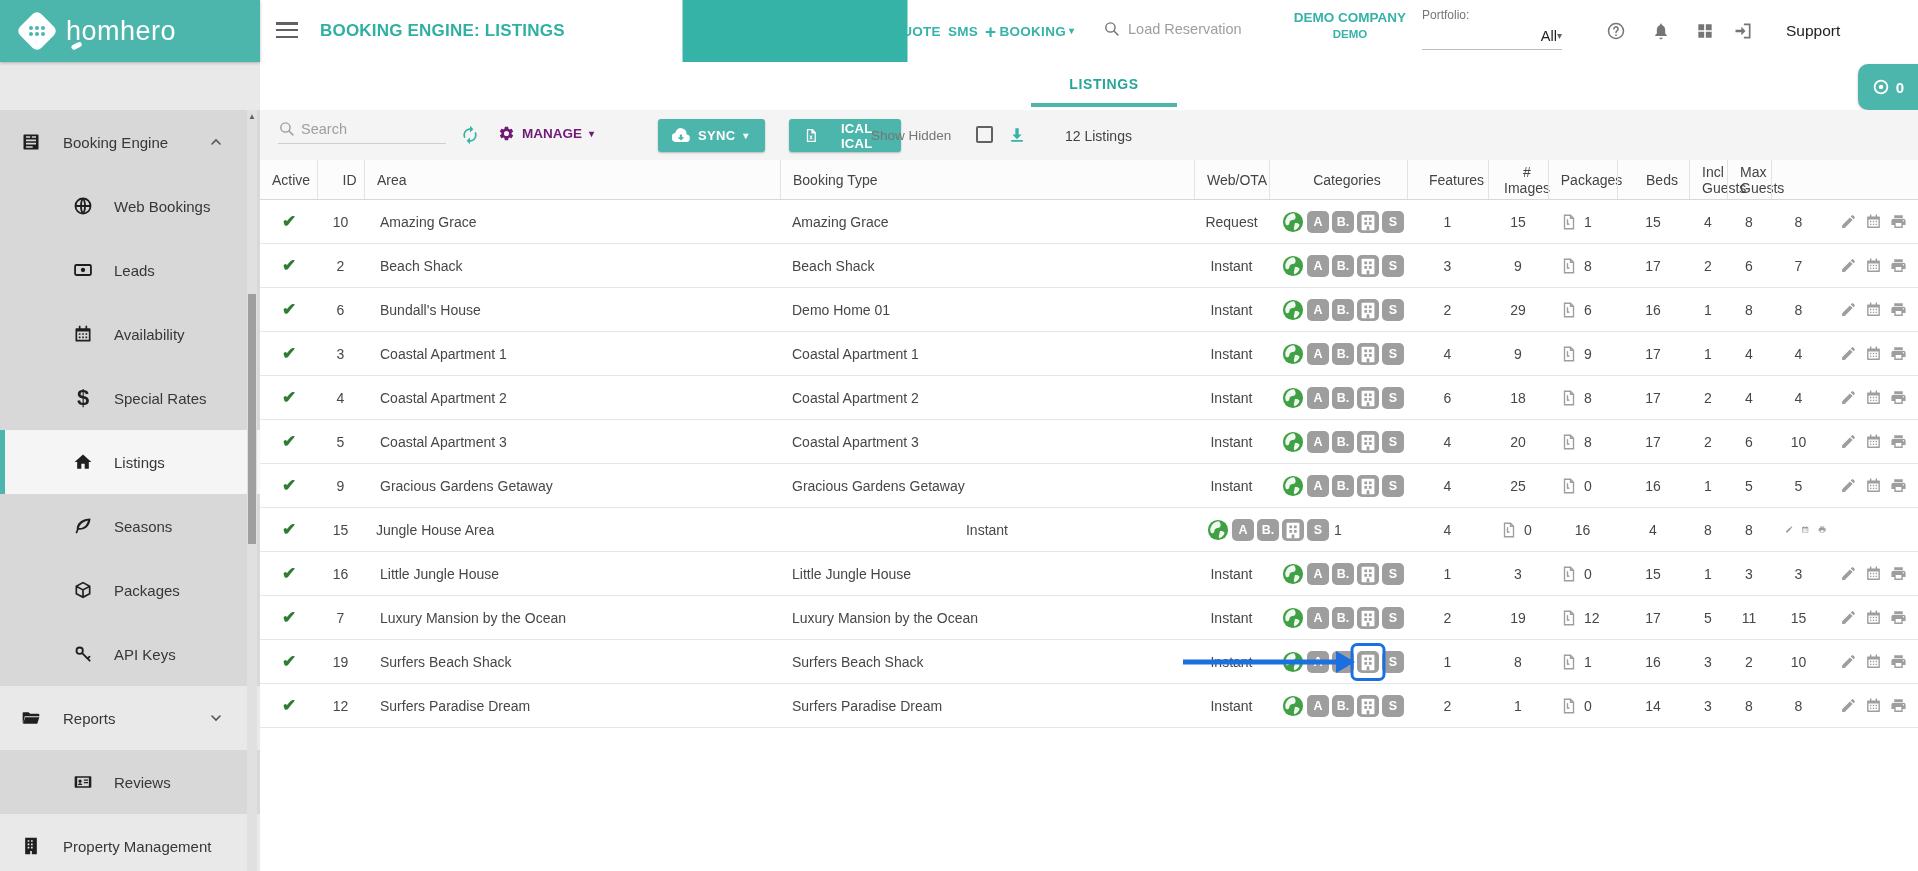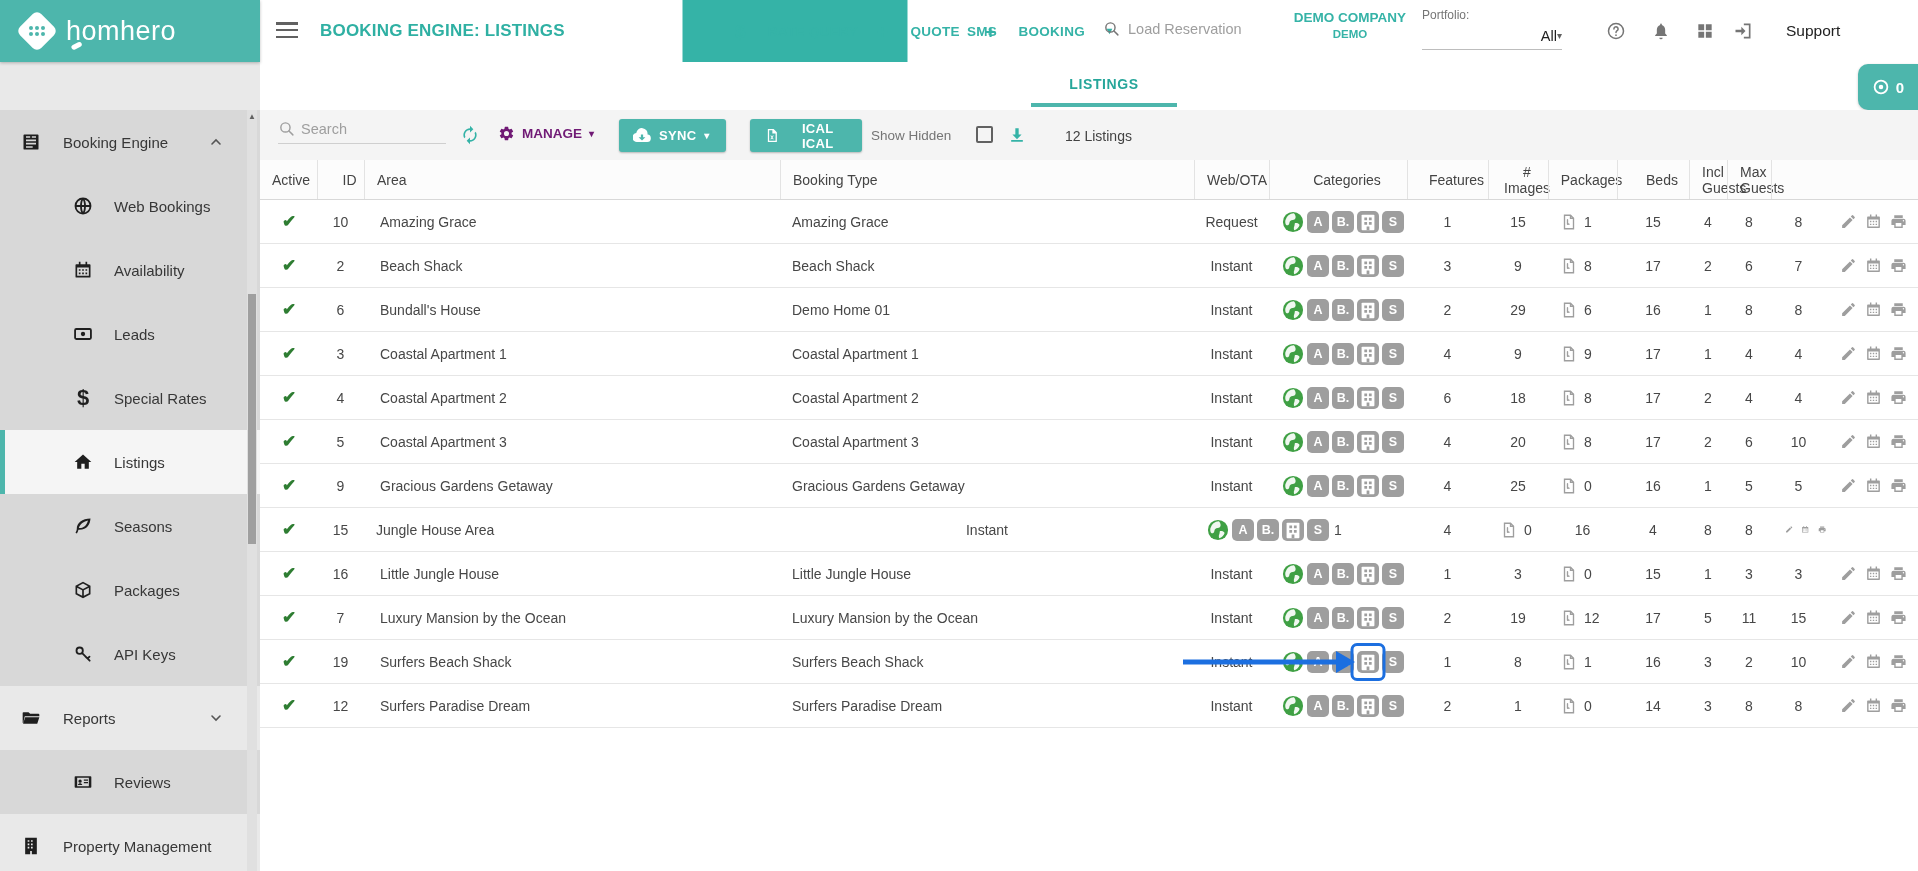--- a/index.html
+++ b/index.html
@@ -36,21 +36,21 @@
   .txtico { font-weight:bold; font-size:19px; line-height:1; }
   .side-scroll { position:absolute; right:3px; top:110px; width:10px; height:761px; background:#e0e0e0; }
   .side-scroll .sthumb { position:absolute; left:1px; top:184px; width:8px; height:250px; background:#9f9f9f; }
   .side-scroll .sarrow { position:absolute; left:0; top:2px; width:10px; text-align:center; font-size:8px; color:#616161; }
 
   
   .topbar { position:absolute; left:260px; top:0; width:1658px; height:62px; background:#fff; }
   .hamburger { position:absolute; left:16px; top:22px; width:24px; height:18px; cursor:pointer; }
   .hamburger i { display:block; width:22px; height:2.6px; background:#616161; margin-bottom:4.2px; }
   .page-title { position:absolute; left:60px; top:21px; font-size:17px; font-weight:bold; color:#2fb0a3; letter-spacing:.2px; }
-  .topmenu-item { position:absolute; top:0; height:62px; display:flex; align-items:center; gap:22px;
+  .topmenu-item { position:absolute; top:0; height:62px; display:flex; align-items:center; gap:3px;
     color:#35b3a7; font-weight:bold; font-size:13.5px; letter-spacing:.3px; cursor:pointer; }
   .topmenu-item svg, .topmenu-item .txtico { color:#35b3a7; }
   .caret { font-size:10px; line-height:1; }
   .load-res { position:absolute; left:843px; top:20px; display:flex; align-items:center; gap:8px; color:#757575; }
   .load-res input { border:0; outline:none; font-size:14.5px; color:#555; width:130px; background:transparent; font-family:inherit; }
   .load-res input::placeholder { color:#9e9e9e; }
   .company { position:absolute; left:1020px; top:10px; width:140px; text-align:center; color:#35b3a7; font-weight:bold; cursor:pointer; }
   .company .l1 { font-size:13.5px; }
   .company .l2 { font-size:11.5px; margin-top:3px; }
   .portfolio { position:absolute; left:1162px; top:8px; width:140px; cursor:pointer; }
@@ -74,21 +74,21 @@
   .toolbar { position:absolute; left:260px; top:110px; width:1658px; height:50px; background:#f4f4f4; }
   .tsearch { position:absolute; left:18px; top:10px; width:168px; display:flex; align-items:center; gap:6px;
     border-bottom:1px solid #cfcfcf; padding-bottom:6px; color:#9e9e9e; }
   .tsearch input { border:0; outline:none; background:transparent; font-size:14.5px; width:130px; color:#555; font-family:inherit; }
   .tsearch input::placeholder { color:#9e9e9e; }
   .trefresh { position:absolute; left:200px; top:15px; width:20px; height:20px; color:#35b3a7; cursor:pointer; }
   .tmanage { position:absolute; left:238px; top:15px; display:flex; align-items:center; gap:7px;
     color:#701a75; font-weight:bold; font-size:13.5px; cursor:pointer; }
   .btn { position:absolute; top:9px; height:33px; background:#4db6ac; border:0; border-radius:3px;
     color:#fff; font-weight:bold; font-size:13px; letter-spacing:.3px; display:flex; align-items:center;
-    gap:8px; padding:0 14px; cursor:pointer; box-shadow:0 1px 2px rgba(0,0,0,.25); font-family:inherit; }
+    gap:8px; padding:0 14px; cursor:pointer; box-shadow:0 1px 2px rgba(0,0,0,.25); font-family:inherit;margin-left:39px; }
   .btn-sync { left:359px; width:107px; }
   .btn-ical { left:490px; width:112px; }
   .show-hidden { position:absolute; left:611px; top:18px; font-size:13.5px; color:#757575; }
   .tcheckbox { position:absolute; left:716px; top:16px; width:17px; height:17px; border:2px solid #616161; border-radius:2px; cursor:pointer; }
   .tdownload { position:absolute; left:747px; top:15px; width:20px; height:20px; color:#35b3a7; cursor:pointer; }
   .tcount { position:absolute; left:805px; top:18px; font-size:14px; color:#424242; }
 
   
   .grid-cols { display:grid; grid-template-columns:57px 47px 416px 414px 75px 138px 81px 60px 69px 72px 38px 44px 55px 92px; }
   .thead { position:absolute; left:260px; top:160px; width:1658px; height:40px; background:#fcfcfc;
@@ -157,35 +157,35 @@
               <circle cx="12" cy="12" r="9"></circle>
               <path d="M3 12h18M12 3c3.2 3.6 3.2 14.4 0 18M12 3c-3.2 3.6-3.2 14.4 0 18"></path>
             </g>
           </svg>
         </span>
         <span class="mlabel">Web Bookings</span>
       </div>
       <div class="mitem sub">
         <span class="mico">
           <svg class="fit" viewBox="0 0 24 24">
-            <path fill="currentColor" d="M7 2h2v3H7zM15 2h2v3h-2zM4 5h16a1 1 0 011 1v14a1 1 0 01-1 1H4a1 1 0 01-1-1V6a1 1 0 011-1zm1 4v10h14V9H5zm2 2h2v2H7zm4 0h2v2h-2zm4 0h2v2h-2zm-8 4h2v2H7zm4 0h2v2h-2zm4 0h2v2h-2z"></path>
-          </svg>
-        </span>
-        <span class="mlabel">Availability</span>
-      </div>
-      <div class="mitem sub">
-        <span class="mico">
-          <svg class="fit" viewBox="0 0 24 24">
             <g fill="none" stroke="currentColor" stroke-width="2.2">
               <rect x="2.5" y="6" width="19" height="12" rx="1.5"></rect>
               <circle cx="12" cy="12" r="2.6" fill="currentColor" stroke="none"></circle>
             </g>
           </svg>
         </span>
         <span class="mlabel">Leads</span>
+      </div>
+      <div class="mitem sub">
+        <span class="mico">
+          <svg class="fit" viewBox="0 0 24 24">
+            <path fill="currentColor" d="M7 2h2v3H7zM15 2h2v3h-2zM4 5h16a1 1 0 011 1v14a1 1 0 01-1 1H4a1 1 0 01-1-1V6a1 1 0 011-1zm1 4v10h14V9H5zm2 2h2v2H7zm4 0h2v2h-2zm4 0h2v2h-2zm-8 4h2v2H7zm4 0h2v2h-2zm4 0h2v2h-2z"></path>
+          </svg>
+        </span>
+        <span class="mlabel">Availability</span>
       </div>
       <div class="mitem sub">
         <span class="mico">
           <span class="txtico" style="font-size:22px">$</span>
         </span>
         <span class="mlabel">Special Rates</span>
       </div>
       <div class="mitem sub active">
         <span class="mico">
           <svg class="fit" viewBox="0 0 24 24">

